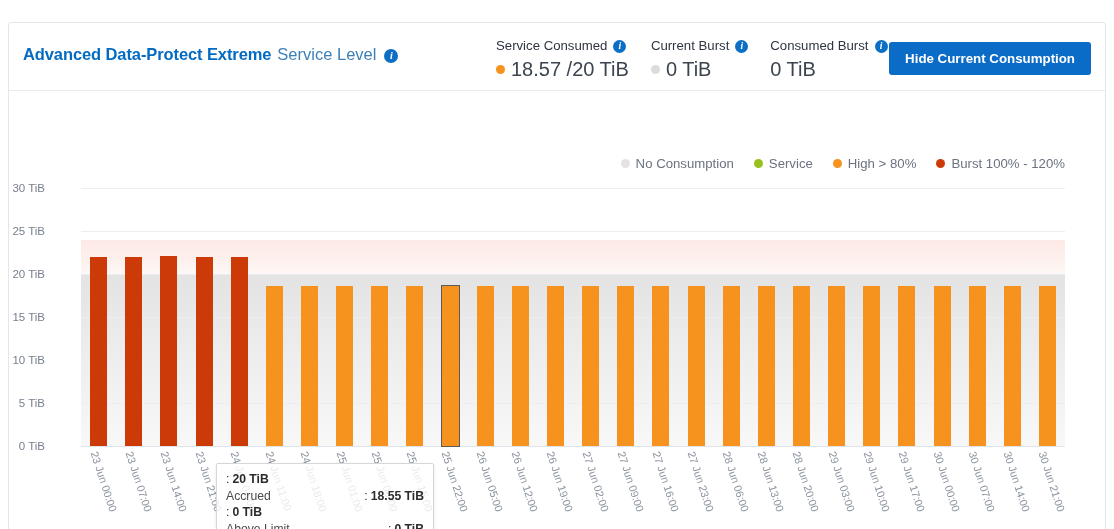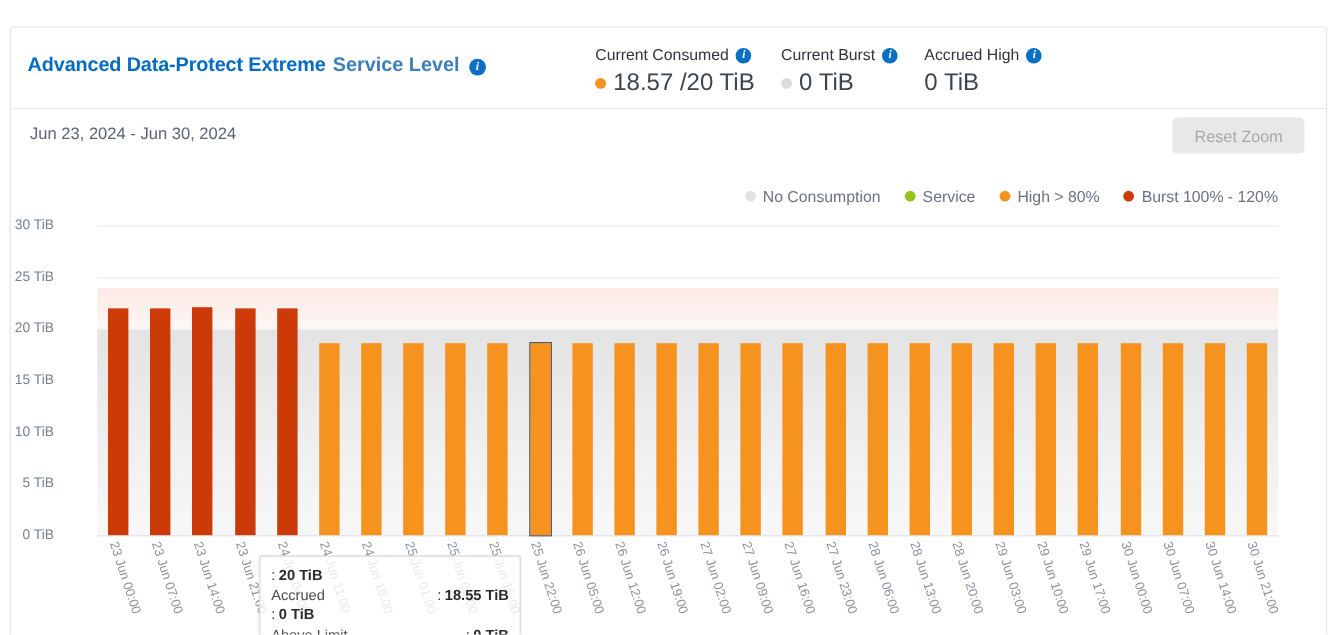--- a/index.html
+++ b/index.html
@@ -36,21 +36,21 @@
   .title-block {
     position: absolute;
     left: 14px; top: 22px;
     display: flex; align-items: center; gap: 0;
     white-space: nowrap;
   }
   .title-strong {
     font-size: 16.5px; font-weight: bold; color: #046bc2; letter-spacing: -0.1px;
   }
   .title-light {
-    font-size: 16.5px; font-weight: bold; color: #3d7fb8; margin-left: 6px;
+    font-size: 16.5px; font-weight: normal; color: #3d7fb8; margin-left: 6px;
   }
   .info-icon {
     display: inline-flex; align-items: center; justify-content: center;
     width: 14px; height: 14px; border-radius: 50%;
     background: #0d6fc4; color: #ffffff;
     font-size: 10px; font-weight: bold; font-style: italic;
     font-family: "Liberation Serif", serif;
     margin-left: 8px; line-height: 14px; flex: none;
     position: relative; top: 1px;
   }
@@ -205,21 +205,21 @@
 
       <div class="title-block">
         <span class="title-strong">Advanced Data-Protect Extreme</span>
         <span class="title-light">Service Level</span>
         <span class="info-icon">i</span>
       </div>
 
       <div class="metrics">
         <div class="metric">
           <div class="metric-label">
-            <span>Current Consumed</span>
+            <span>Service Consumed</span>
             <span class="info-icon">i</span>
           </div>
           <div class="metric-value">
             <span class="dot" style="background:#f6921e"></span>
             <span class="txt">18.57 /20 TiB</span>
           </div>
         </div>
 
         <div class="metric">
           <div class="metric-label">
@@ -227,34 +227,33 @@
             <span class="info-icon">i</span>
           </div>
           <div class="metric-value">
             <span class="dot" style="background:#dcdcdc"></span>
             <span class="txt">0 TiB</span>
           </div>
         </div>
 
         <div class="metric no-dot">
           <div class="metric-label">
-            <span>Accrued High</span>
+            <span>Consumed Burst</span>
             <span class="info-icon">i</span>
           </div>
           <div class="metric-value">
             <span class="txt">0 TiB</span>
           </div>
         </div>
       </div>
 
+      <button class="hide-btn">Hide Current Consumption</button>
     </div>
 
     <div class="subheader">
-      <div class="date-range">Jun 23, 2024 - Jun 30, 2024</div>
-      <button class="reset-zoom">Reset Zoom</button>
     </div>
 
     <div class="legend" id="legend">
         <div class="legend-item">
           <span class="dot" style="background: rgb(227, 227, 227);"></span>
           <span class="legend-label">No Consumption</span>
         </div>
         <div class="legend-item">
           <span class="dot" style="background: rgb(151, 193, 31);"></span>
           <span class="legend-label">Service</span>

